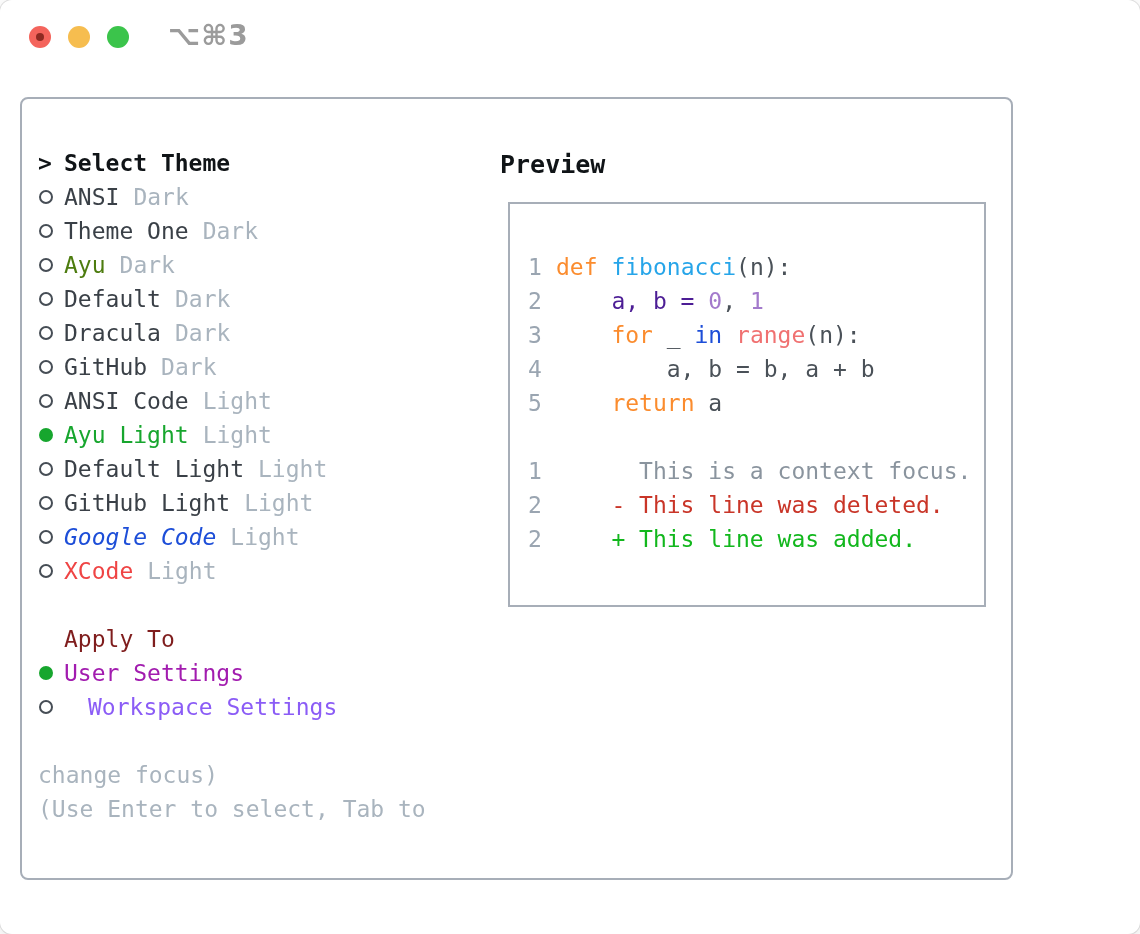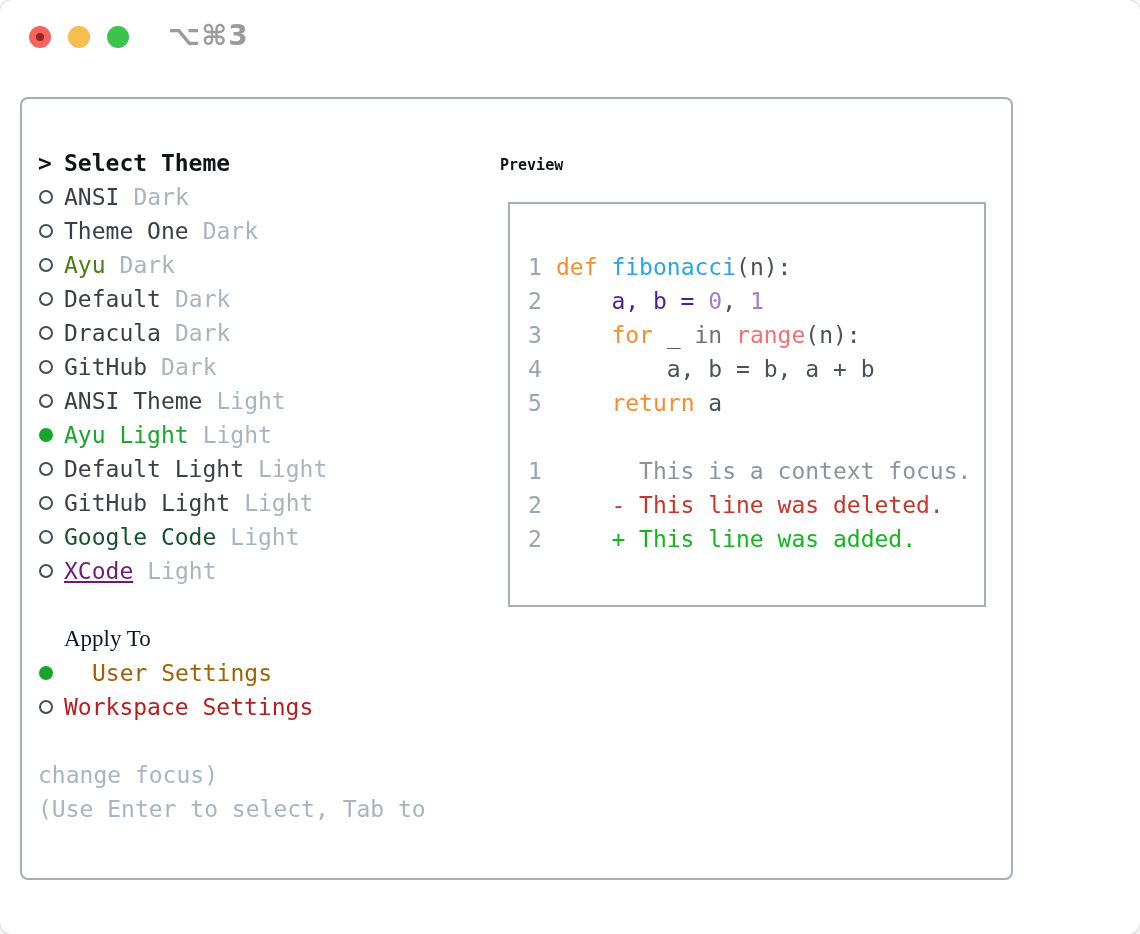--- a/index.html
+++ b/index.html
@@ -100,21 +100,21 @@
     margin-left: 14px;
   }
   .theme-row, .apply-row { cursor: default; }
   
   .preview-label {
     position: absolute;
     left: 500px;
     top: 148px;
     height: 34px;
     line-height: 34px;
-    font-size: 15px;
+    font-size: 25px;
     font-weight: bold;
   }
   .preview-box {
     position: absolute;
     left: 508px;
     top: 202px;
     width: 478px;
     height: 405px;
     border: 2px solid #A7AEB8;
     box-sizing: border-box;
@@ -187,21 +187,21 @@
   </div>
 
   <div class="row theme-row">
     <span class="marker"><span class="radio" style="border-color: rgb(70, 77, 85);"></span></span>
     <span class="tname" style="color: rgb(58, 64, 71);">GitHub</span>
     <span class="tvariant" style="color: rgb(169, 180, 190);">Dark</span>
   </div>
 
   <div class="row theme-row">
     <span class="marker"><span class="radio" style="border-color: rgb(70, 77, 85);"></span></span>
-    <span class="tname" style="color: rgb(58, 64, 71);">ANSI Theme</span>
+    <span class="tname" style="color: rgb(58, 64, 71);">ANSI Code</span>
     <span class="tvariant" style="color: rgb(169, 180, 190);">Light</span>
   </div>
 
   <div class="row theme-row">
     <span class="marker"><span class="radio" style="background: rgb(23, 166, 46); border-color: rgb(23, 166, 46);"></span></span>
     <span class="tname" style="color: rgb(23, 166, 46);">Ayu Light</span>
     <span class="tvariant" style="color: rgb(169, 180, 190);">Light</span>
   </div>
 
   <div class="row theme-row">
@@ -211,44 +211,44 @@
   </div>
 
   <div class="row theme-row">
     <span class="marker"><span class="radio" style="border-color: rgb(70, 77, 85);"></span></span>
     <span class="tname" style="color: rgb(58, 64, 71);">GitHub Light</span>
     <span class="tvariant" style="color: rgb(169, 180, 190);">Light</span>
   </div>
 
   <div class="row theme-row">
     <span class="marker"><span class="radio" style="border-color: rgb(70, 77, 85);"></span></span>
-    <span class="tname" style="color: #14532d;">Google Code</span>
-    <span class="tvariant" style="color: rgb(169, 180, 190);">Light</span>
-  </div>
-
-  <div class="row theme-row">
-    <span class="marker"><span class="radio" style="border-color: rgb(70, 77, 85);"></span></span>
-    <span class="tname" style="color: #701a75; text-decoration: underline;">XCode</span>
+    <span class="tname" style="color: #1d4ed8; font-style: italic;">Google Code</span>
+    <span class="tvariant" style="color: rgb(169, 180, 190);">Light</span>
+  </div>
+
+  <div class="row theme-row">
+    <span class="marker"><span class="radio" style="border-color: rgb(70, 77, 85);"></span></span>
+    <span class="tname" style="color: #ef4444;">XCode</span>
     <span class="tvariant" style="color: rgb(169, 180, 190);">Light</span>
   </div>
 </div>
     <div class="row"></div>
     <div class="row">
       <span class="marker"></span>
-      <span id="applyLabel" style="color: #0f172a; font-family: Liberation Serif, serif;">Apply To</span>
+      <span id="applyLabel" style="color: #7f1d1d;">Apply To</span>
     </div>
     <div id="applyRows">
   <div class="row apply-row">
     <span class="marker"><span class="radio" style="background: rgb(23, 166, 46); border-color: rgb(23, 166, 46);"></span></span>
-    <span class="aname" style="color: #a16207; margin-left: 28px;">User Settings</span>
+    <span class="aname" style="color: #a21caf;">User Settings</span>
   </div>
 
   <div class="row apply-row">
     <span class="marker"><span class="radio" style="border-color: rgb(70, 77, 85);"></span></span>
-    <span class="aname" style="color: #b91c1c;">Workspace Settings</span>
+    <span class="aname" style="color: #8b5cf6; margin-left: 24px;">Workspace Settings</span>
   </div>
 </div>
     <div class="row"></div>
     <div class="row hint" id="hint2" style="color: rgb(169, 180, 190);">change focus)</div>
     <div class="row hint" id="hint1" style="color: rgb(169, 180, 190);">(Use Enter to select, Tab to</div>
   </div>
 
   <div class="preview-label" id="previewLabel" style="color: rgb(16, 20, 23);">Preview</div>
   <div class="preview-box">
     <div id="previewLines">
@@ -257,21 +257,21 @@
     <span class="code-content"><span style="color: rgb(251, 140, 46);">def</span><span style="color: rgb(74, 81, 88);"> </span><span style="color: rgb(38, 165, 233);">fibonacci</span><span style="color: rgb(74, 81, 88);">(n):</span></span>
   </div>
 
   <div class="code-row">
     <span class="line-num" style="color: rgb(154, 165, 177);">2</span>
     <span class="code-content"><span style="color: #4c1d95;">    a, b = </span><span style="color: rgb(163, 122, 204);">0</span><span style="color: rgb(74, 81, 88);">, </span><span style="color: rgb(163, 122, 204);">1</span></span>
   </div>
 
   <div class="code-row">
     <span class="line-num" style="color: rgb(154, 165, 177);">3</span>
-    <span class="code-content"><span style="color: rgb(74, 81, 88);">    </span><span style="color: rgb(251, 140, 46);">for</span><span style="color: rgb(74, 81, 88);"> _ </span><span style="color: #737373;">in</span><span style="color: rgb(74, 81, 88);"> </span><span style="color: rgb(240, 113, 113);">range</span><span style="color: rgb(74, 81, 88);">(n):</span></span>
+    <span class="code-content"><span style="color: rgb(74, 81, 88);">    </span><span style="color: rgb(251, 140, 46);">for</span><span style="color: rgb(74, 81, 88);"> _ </span><span style="color: #1d4ed8;">in</span><span style="color: rgb(74, 81, 88);"> </span><span style="color: rgb(240, 113, 113);">range</span><span style="color: rgb(74, 81, 88);">(n):</span></span>
   </div>
 
   <div class="code-row">
     <span class="line-num" style="color: rgb(154, 165, 177);">4</span>
     <span class="code-content"><span style="color: rgb(74, 81, 88);">        a, b = b, a + b</span></span>
   </div>
 
   <div class="code-row">
     <span class="line-num" style="color: rgb(154, 165, 177);">5</span>
     <span class="code-content"><span style="color: rgb(74, 81, 88);">    </span><span style="color: rgb(251, 140, 46);">return</span><span style="color: rgb(74, 81, 88);"> a</span></span>

